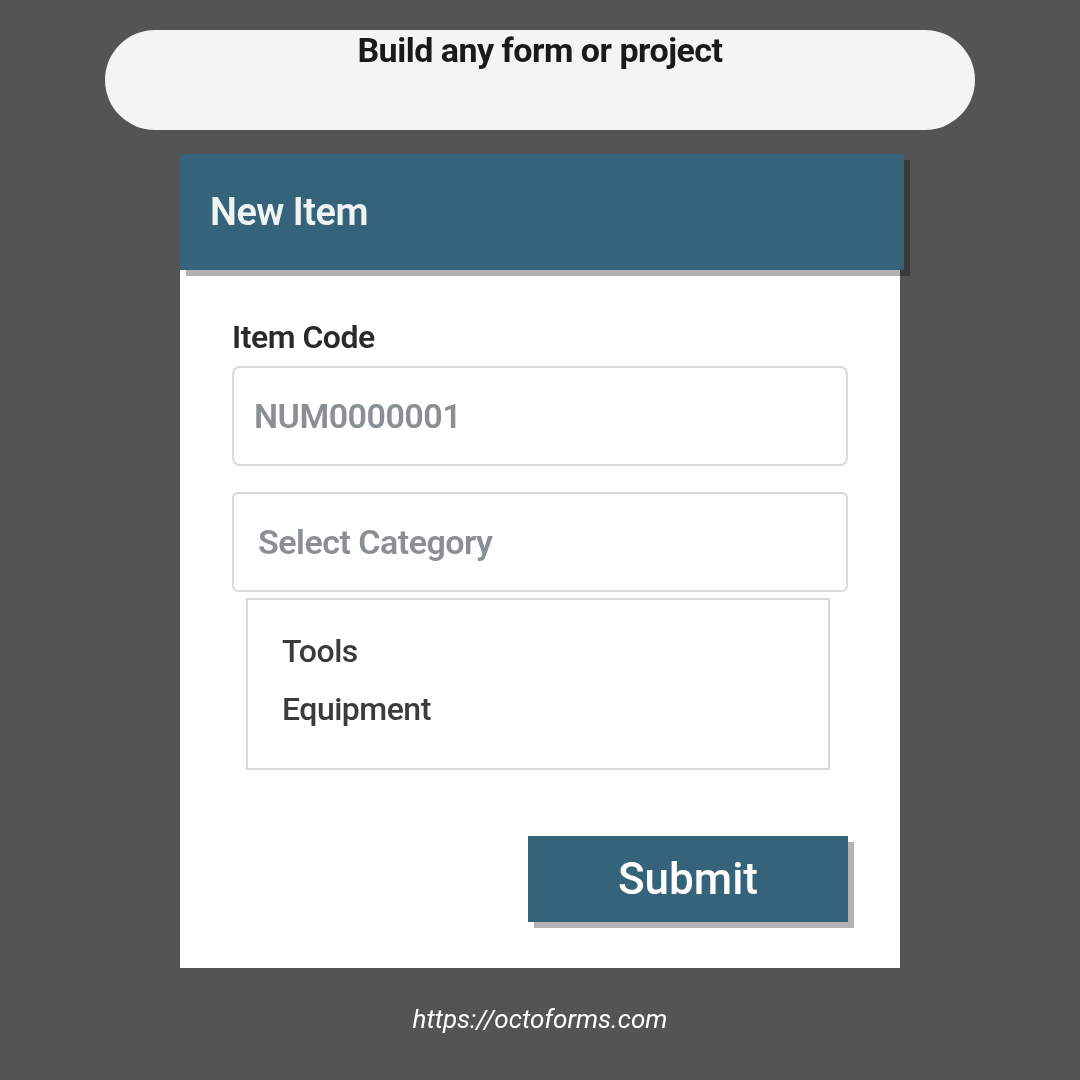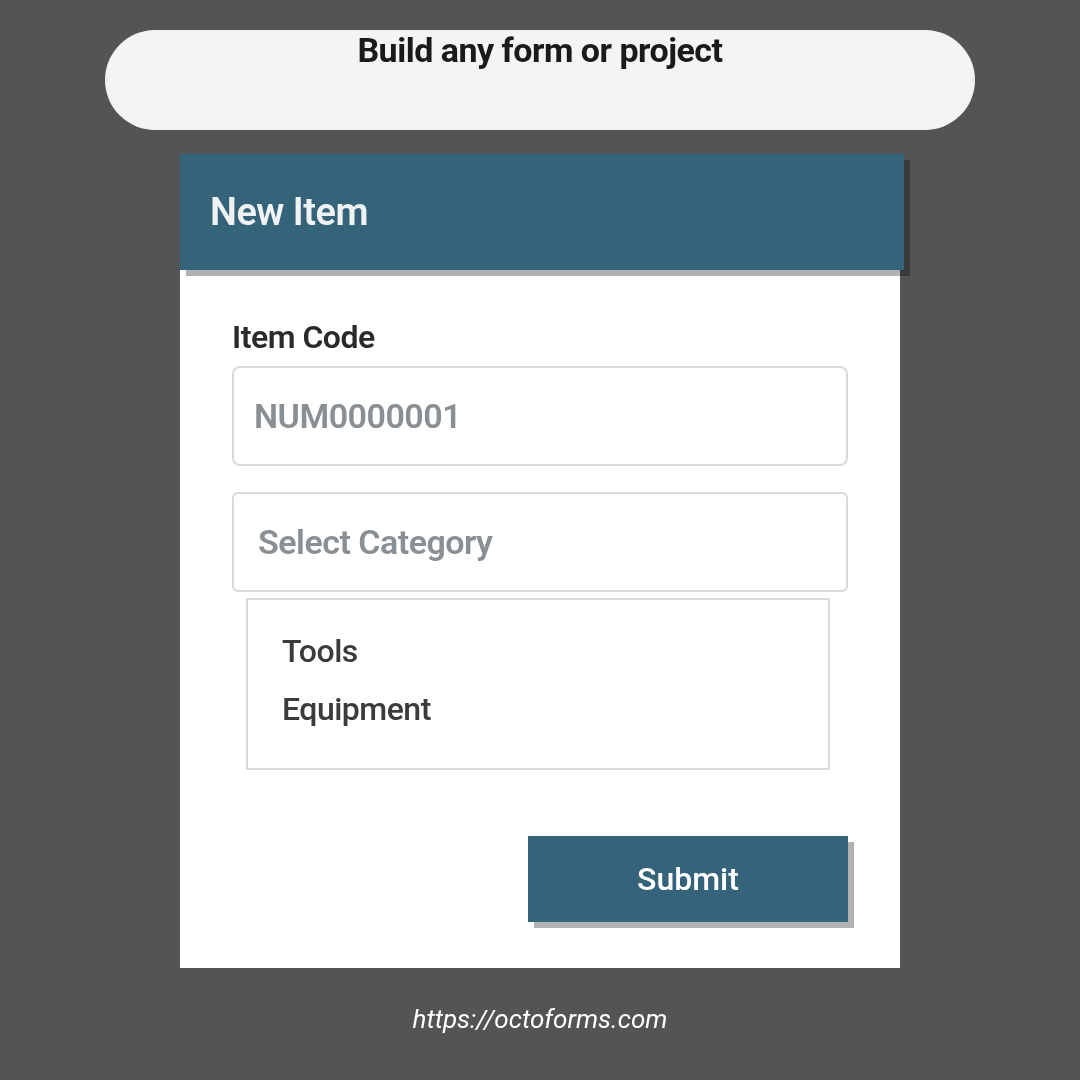--- a/index.html
+++ b/index.html
@@ -107,21 +107,21 @@
     justify-content: flex-end;
     margin-top: 66px;
     margin-bottom: 6px;
   }
   .submit-btn {
     width: 320px;
     height: 86px;
     background: #35647a;
     color: #ffffff;
     border: none;
-    font-size: 32px;
+    font-size: 44px;
     font-weight: 500;
     cursor: pointer;
     font-family: inherit;
     box-shadow: 6px 6px 0 rgba(0,0,0,0.3);
   }
   .url-footer {
     margin-top: 36px;
     color: #ffffff;
     font-size: 26px;
     font-weight: 400;

